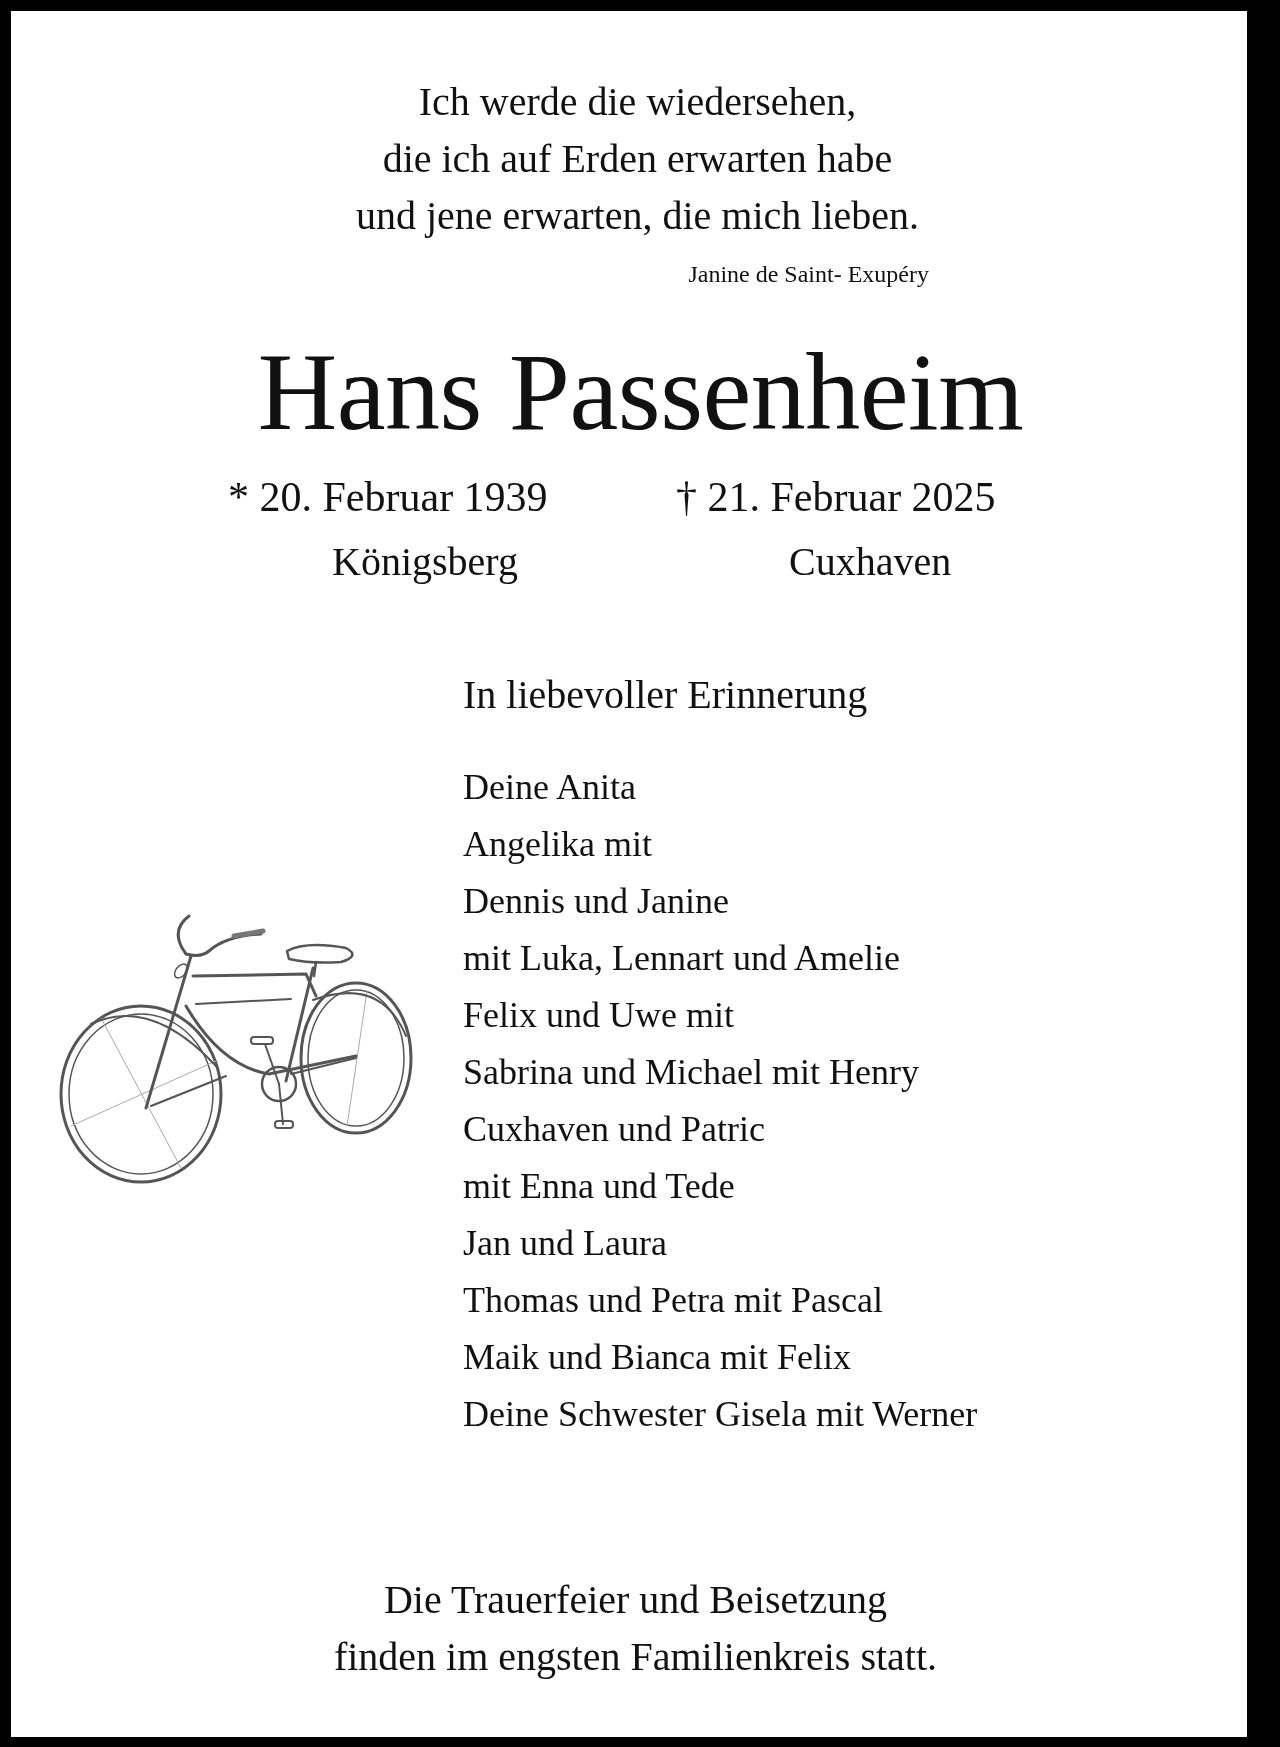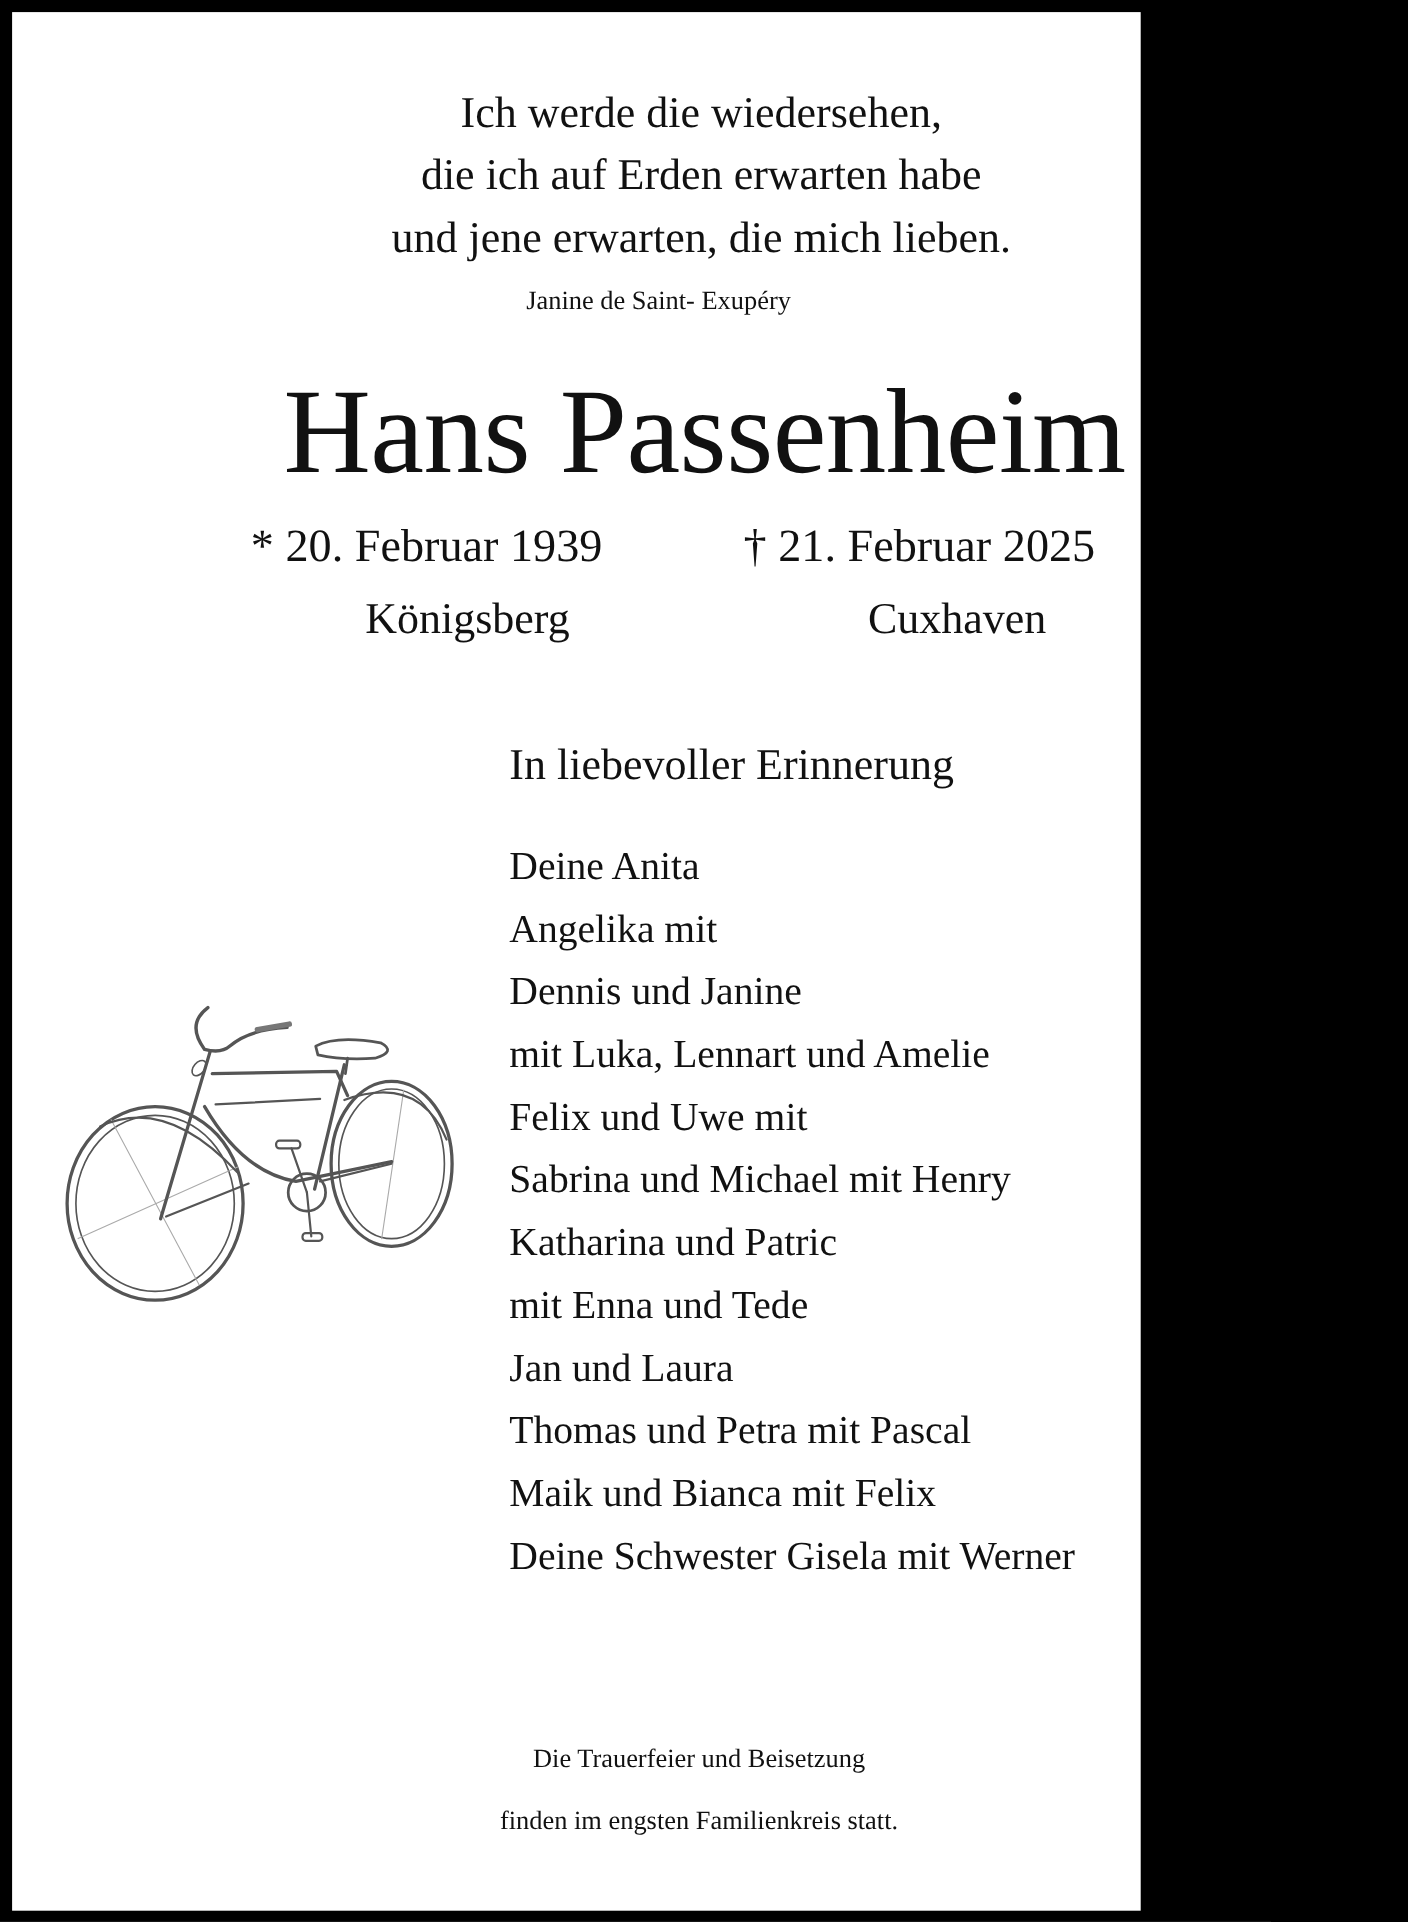--- a/index.html
+++ b/index.html
@@ -1,18 +1,18 @@
 <!DOCTYPE html>
 <html><head>
 <meta charset="utf-8">
 <style>
   html, body { margin: 0; padding: 0; background: #000; }
   body { width: 1280px; height: 1747px; position: relative; overflow: hidden; }
   .frame {
-    position: absolute; left: 11px; top: 11px; width: 1026px; height: 1726px;
+    position: absolute; left: 11px; top: 11px; width: 1236px; height: 1726px;
     background: #fff; color: #111;
     font-family: "Liberation Serif", "DejaVu Serif", serif;
   }
   .abs { position: absolute; white-space: nowrap; }
   .quote {
     position: absolute; left: 0; width: 1259px; top: 62px;
     text-align: center; font-size: 40px; line-height: 57px; transform: translateX(-3px);
   }
   .quote div { display: block; }
   .author { right: 318px; top: 250px; font-size: 24px; }
@@ -22,21 +22,21 @@
   .death { left: 665px; }
   .place { top: 527px; font-size: 40px; }
   .place-birth { left: 321px; }
   .place-death { left: 778px; }
   .memory { left: 452px; top: 660px; font-size: 40px; }
   .family { position: absolute; left: 452px; top: 748px; font-size: 36px; line-height: 57px; }
   .family div { white-space: nowrap; }
   .bike { position: absolute; left: 40px; top: 885px; width: 380px; height: 300px; }
   .closing {
     position: absolute; left: 0; width: 1259px; top: 1560px;
-    text-align: center; font-size: 24px; line-height: 57px; transform: translateX(-5px);
+    text-align: center; font-size: 40px; line-height: 57px; transform: translateX(-5px);
   }
 </style>
 </head>
 <body>
 
 <div class="frame">
 
   <div class="quote">
     <div>Ich werde die wiedersehen,</div>
     <div>die ich auf Erden erwarten habe</div>
@@ -53,21 +53,21 @@
 
   <div class="abs memory">In liebevoller Erinnerung</div>
 
   <div class="family">
     <div>Deine Anita</div>
     <div>Angelika mit</div>
     <div>Dennis und Janine</div>
     <div>mit Luka, Lennart und Amelie</div>
     <div>Felix und Uwe mit</div>
     <div>Sabrina und Michael mit Henry</div>
-    <div>Katharina und Patric</div>
+    <div>Cuxhaven und Patric</div>
     <div>mit Enna und Tede</div>
     <div>Jan und Laura</div>
     <div>Thomas und Petra mit Pascal</div>
     <div>Maik und Bianca mit Felix</div>
     <div>Deine Schwester Gisela mit Werner</div>
   </div>
 
   <svg class="bike" viewBox="0 0 380 300" fill="none" stroke="#555" stroke-linecap="round" stroke-linejoin="round">
 
     <ellipse cx="90" cy="198" rx="80" ry="88" stroke-width="3"></ellipse>

